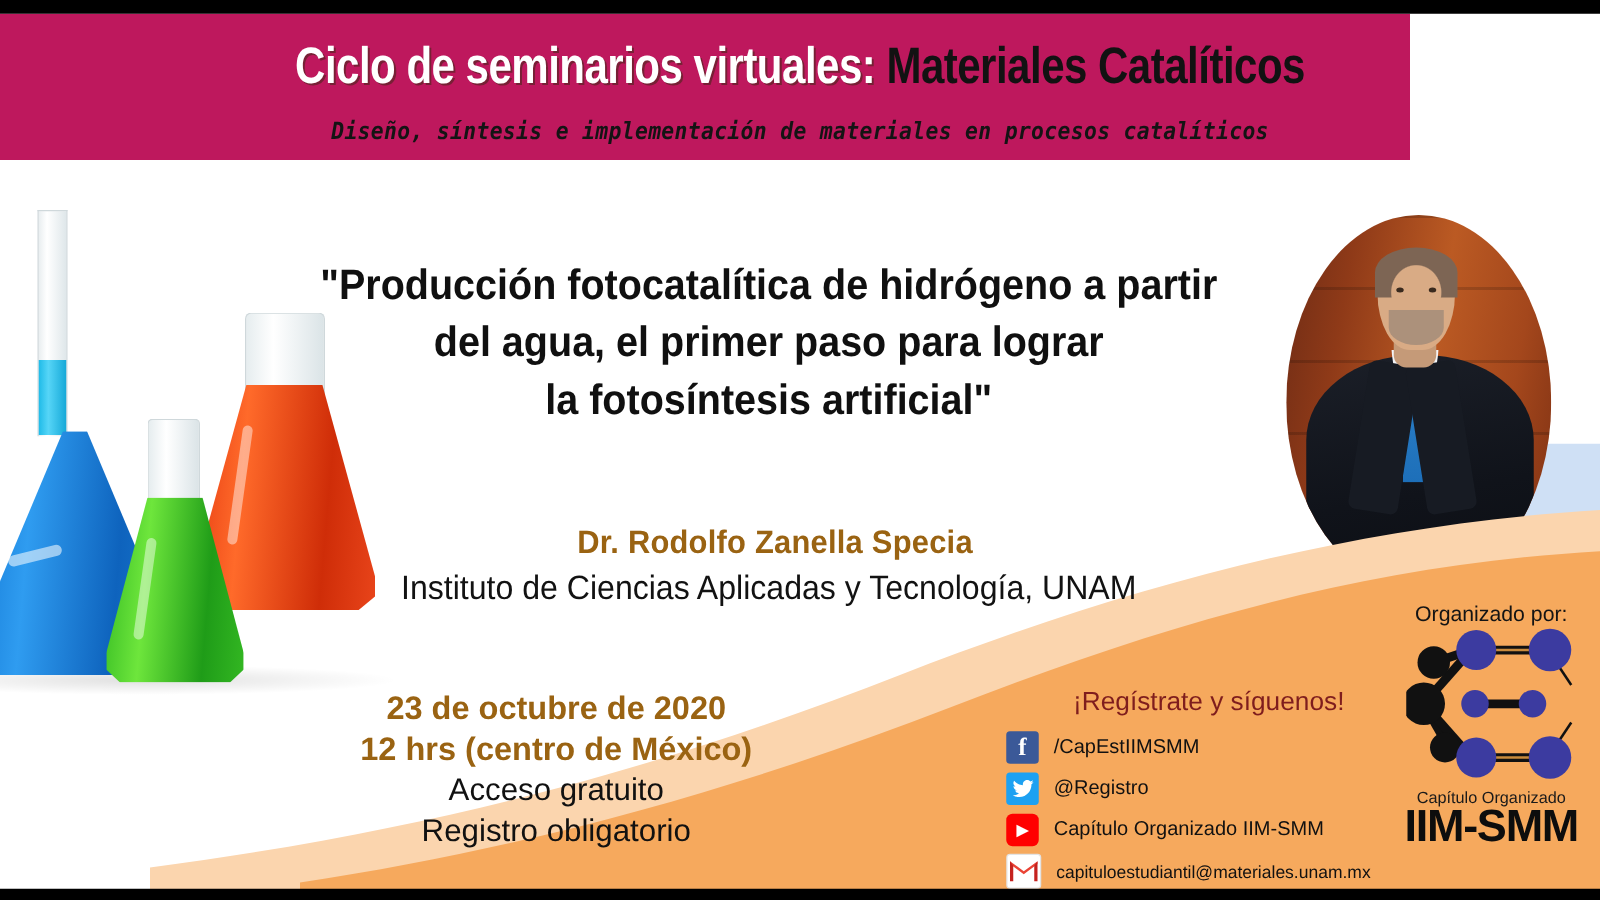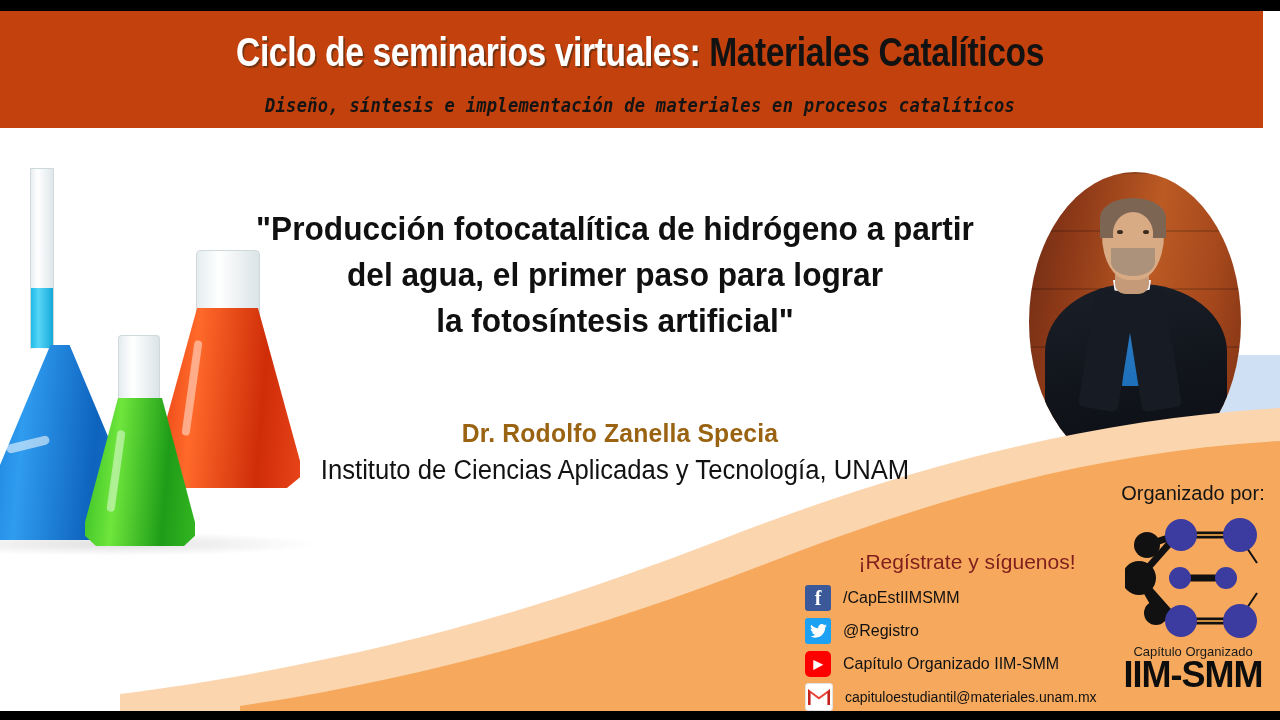--- a/index.html
+++ b/index.html
@@ -5,21 +5,21 @@
   html,body{margin:0;padding:0;background:#000;}
   body{font-family:"Liberation Sans",sans-serif;}
 
   #poster{position:relative;width:1280px;height:720px;overflow:hidden;background:#ffffff;}
 
   
   .bar-top{position:absolute;left:0;top:0;width:1280px;height:11px;background:#000000;z-index:40;}
   .bar-bottom{position:absolute;left:0;top:711px;width:1280px;height:9px;background:#000000;z-index:40;}
 
   
-  .header{position:absolute;left:0;top:11px;width:1263px;height:117px;background:#c2410c;z-index:20;}
+  .header{position:absolute;left:0;top:11px;width:1128px;height:117px;background:#be185d;z-index:20;}
   .header-title{position:absolute;left:0;top:18px;width:1280px;text-align:center;
       font-family:"Liberation Sans Narrow","Liberation Sans",sans-serif;
       font-weight:bold;font-size:41px;letter-spacing:-0.5px;white-space:nowrap;
       transform:scaleX(.82);transform-origin:center;}
   .header-title .t1{color:#ffffff;text-shadow:2px 2px 0 rgba(60,40,20,.55);}
   .header-title .t2{color:#121212;}
   .header-sub{position:absolute;left:0;top:83px;width:1280px;text-align:center;
       font-family:"DejaVu Sans Mono","Liberation Mono",monospace;
       font-style:italic;font-weight:bold;font-size:19px;color:#141414;
       letter-spacing:.3px;white-space:nowrap;transform:scaleX(.9);transform-origin:center;}
@@ -121,21 +121,21 @@
   .sicon.fb{background:#3b5998;font-size:20px;font-family:"Liberation Serif",serif;}
   .sicon.tw{background:#1da1f2;font-size:17px;}
   .sicon.yt{background:#ff0000;border-radius:5px;font-size:12px;}
   .sicon.gm{background:#ffffff;border:1px solid #e3e3e3;}
   .slabel{font-size:16px;color:#111;white-space:nowrap;}
   .slabel.small{font-size:14px;}
 
   
   .org{position:absolute;left:1110px;top:482px;width:166px;z-index:16;text-align:center;
       font-family:"Liberation Sans Narrow","Liberation Sans",sans-serif;}
-  .org-head{font-size:20px;color:#141414;margin-bottom:12px;}
+  .org-head{font-size:17px;color:#141414;margin-bottom:0;}
   .org-sub{font-size:13px;color:#1a1a1a;margin-top:1px;}
   .org-name{font-size:36px;font-weight:bold;color:#0d0d0d;letter-spacing:-1px;line-height:32px;}
 </style>
 </head>
 <body>
 
 <div id="poster">
 
   <div class="bar-top"></div>
   <div class="bar-bottom"></div>
@@ -186,20 +186,26 @@
 
   <div class="talk-title">
     <div>"Producción fotocatalítica de hidrógeno a partir</div>
     <div>del agua, el primer paso para lograr</div>
     <div>la fotosíntesis artificial"</div>
   </div>
 
   <div class="speaker">Dr. Rodolfo Zanella Specia</div>
   <div class="affil">Instituto de Ciencias Aplicadas y Tecnología, UNAM</div>
 
+  <div class="details">
+    <div class="d1">23 de octubre de 2020</div>
+    <div class="d2">12 hrs (centro de México)</div>
+    <div class="d3">Acceso gratuito</div>
+    <div class="d4">Registro obligatorio</div>
+  </div>
 
   <div class="social">
     <div class="social-head">¡Regístrate y síguenos!</div>
 
     <div class="srow">
       <span class="sicon fb">f</span>
       <span class="slabel">/CapEstIIMSMM</span>
     </div>
 
     <div class="srow">

